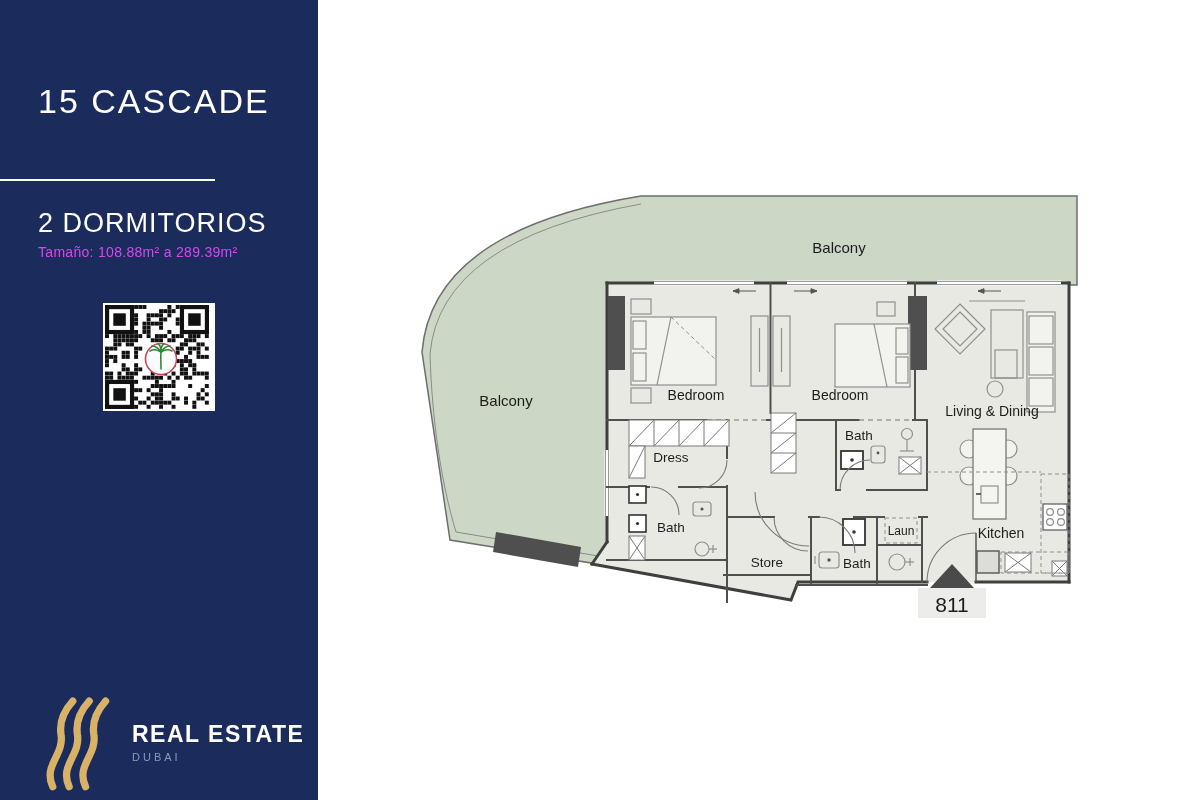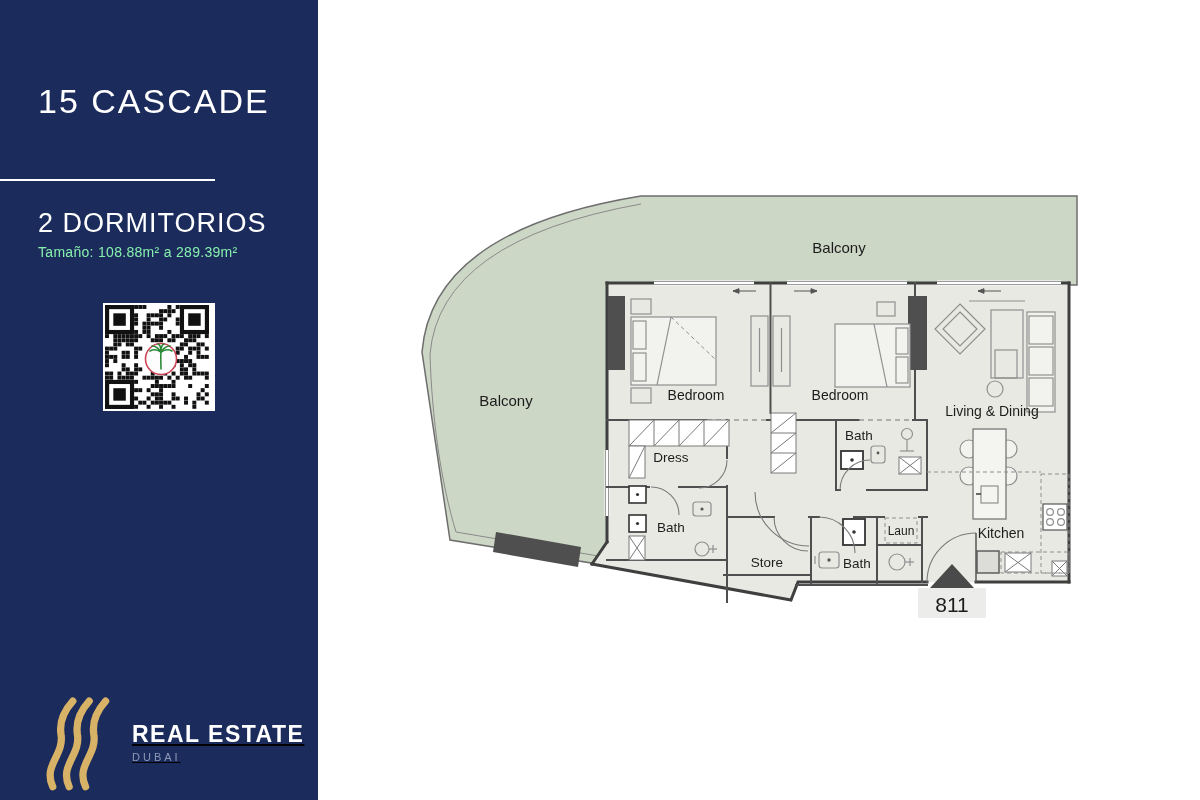--- a/index.html
+++ b/index.html
@@ -7,29 +7,29 @@
        font-family:"Liberation Sans",sans-serif;}
   .page{position:relative;width:1200px;height:632px;}
 
   
   .sidebar{position:absolute;left:0;top:0;width:318px;height:800px;background:#1B2B5C;}
   .sb-title{position:absolute;left:38px;top:82px;margin:0;color:#fff;
             font-size:34px;font-weight:500;letter-spacing:2px;white-space:nowrap;}
   .sb-divider{position:absolute;left:0;top:179px;width:215px;height:2px;background:#fff;}
   .sb-subtitle{position:absolute;left:38px;top:208px;margin:0;color:#fff;
                font-size:27px;font-weight:500;letter-spacing:1px;white-space:nowrap;}
-  .sb-size{position:absolute;left:38px;top:244px;margin:0;color:#86efac;
+  .sb-size{position:absolute;left:38px;top:244px;margin:0;color:#d946ef;
            font-size:14px;letter-spacing:.3px;white-space:nowrap;}
 
   .qr{position:absolute;left:103px;top:303px;width:112px;height:108px;background:#fff;}
   .qr svg{position:absolute;left:2px;top:2px;}
   .qr-logo{position:absolute;left:39px;top:37px;width:34px;height:34px;}
 
   .brand{position:absolute;left:40px;top:693px;display:flex;}
-  .brand-text{margin-left:10px;margin-top:28px;text-decoration:underline;}
+  .brand-text{margin-left:10px;margin-top:28px;}
   .brand-name{color:#fff;font-size:23px;font-weight:bold;letter-spacing:1.5px;white-space:nowrap;}
   .brand-loc{color:#8d98b6;font-size:11px;letter-spacing:3px;text-align:left;margin-top:3px;}
 
   
   .content{position:absolute;left:319px;top:0;width:881px;height:800px;background:#fff;}
   .plan-label{fill:#1c1c1c;font-family:"Liberation Sans",sans-serif;}
   .wall{stroke:#3f3f3f;stroke-width:3;fill:none;stroke-linecap:square;}
   .part{stroke:#4f4f4f;stroke-width:2;fill:none;stroke-linecap:square;}
   .opening{stroke:#9a9a9a;stroke-width:1.3;fill:none;stroke-dasharray:5 4;}
   .furn{stroke:#8f8f8f;stroke-width:1.2;fill:none;}

